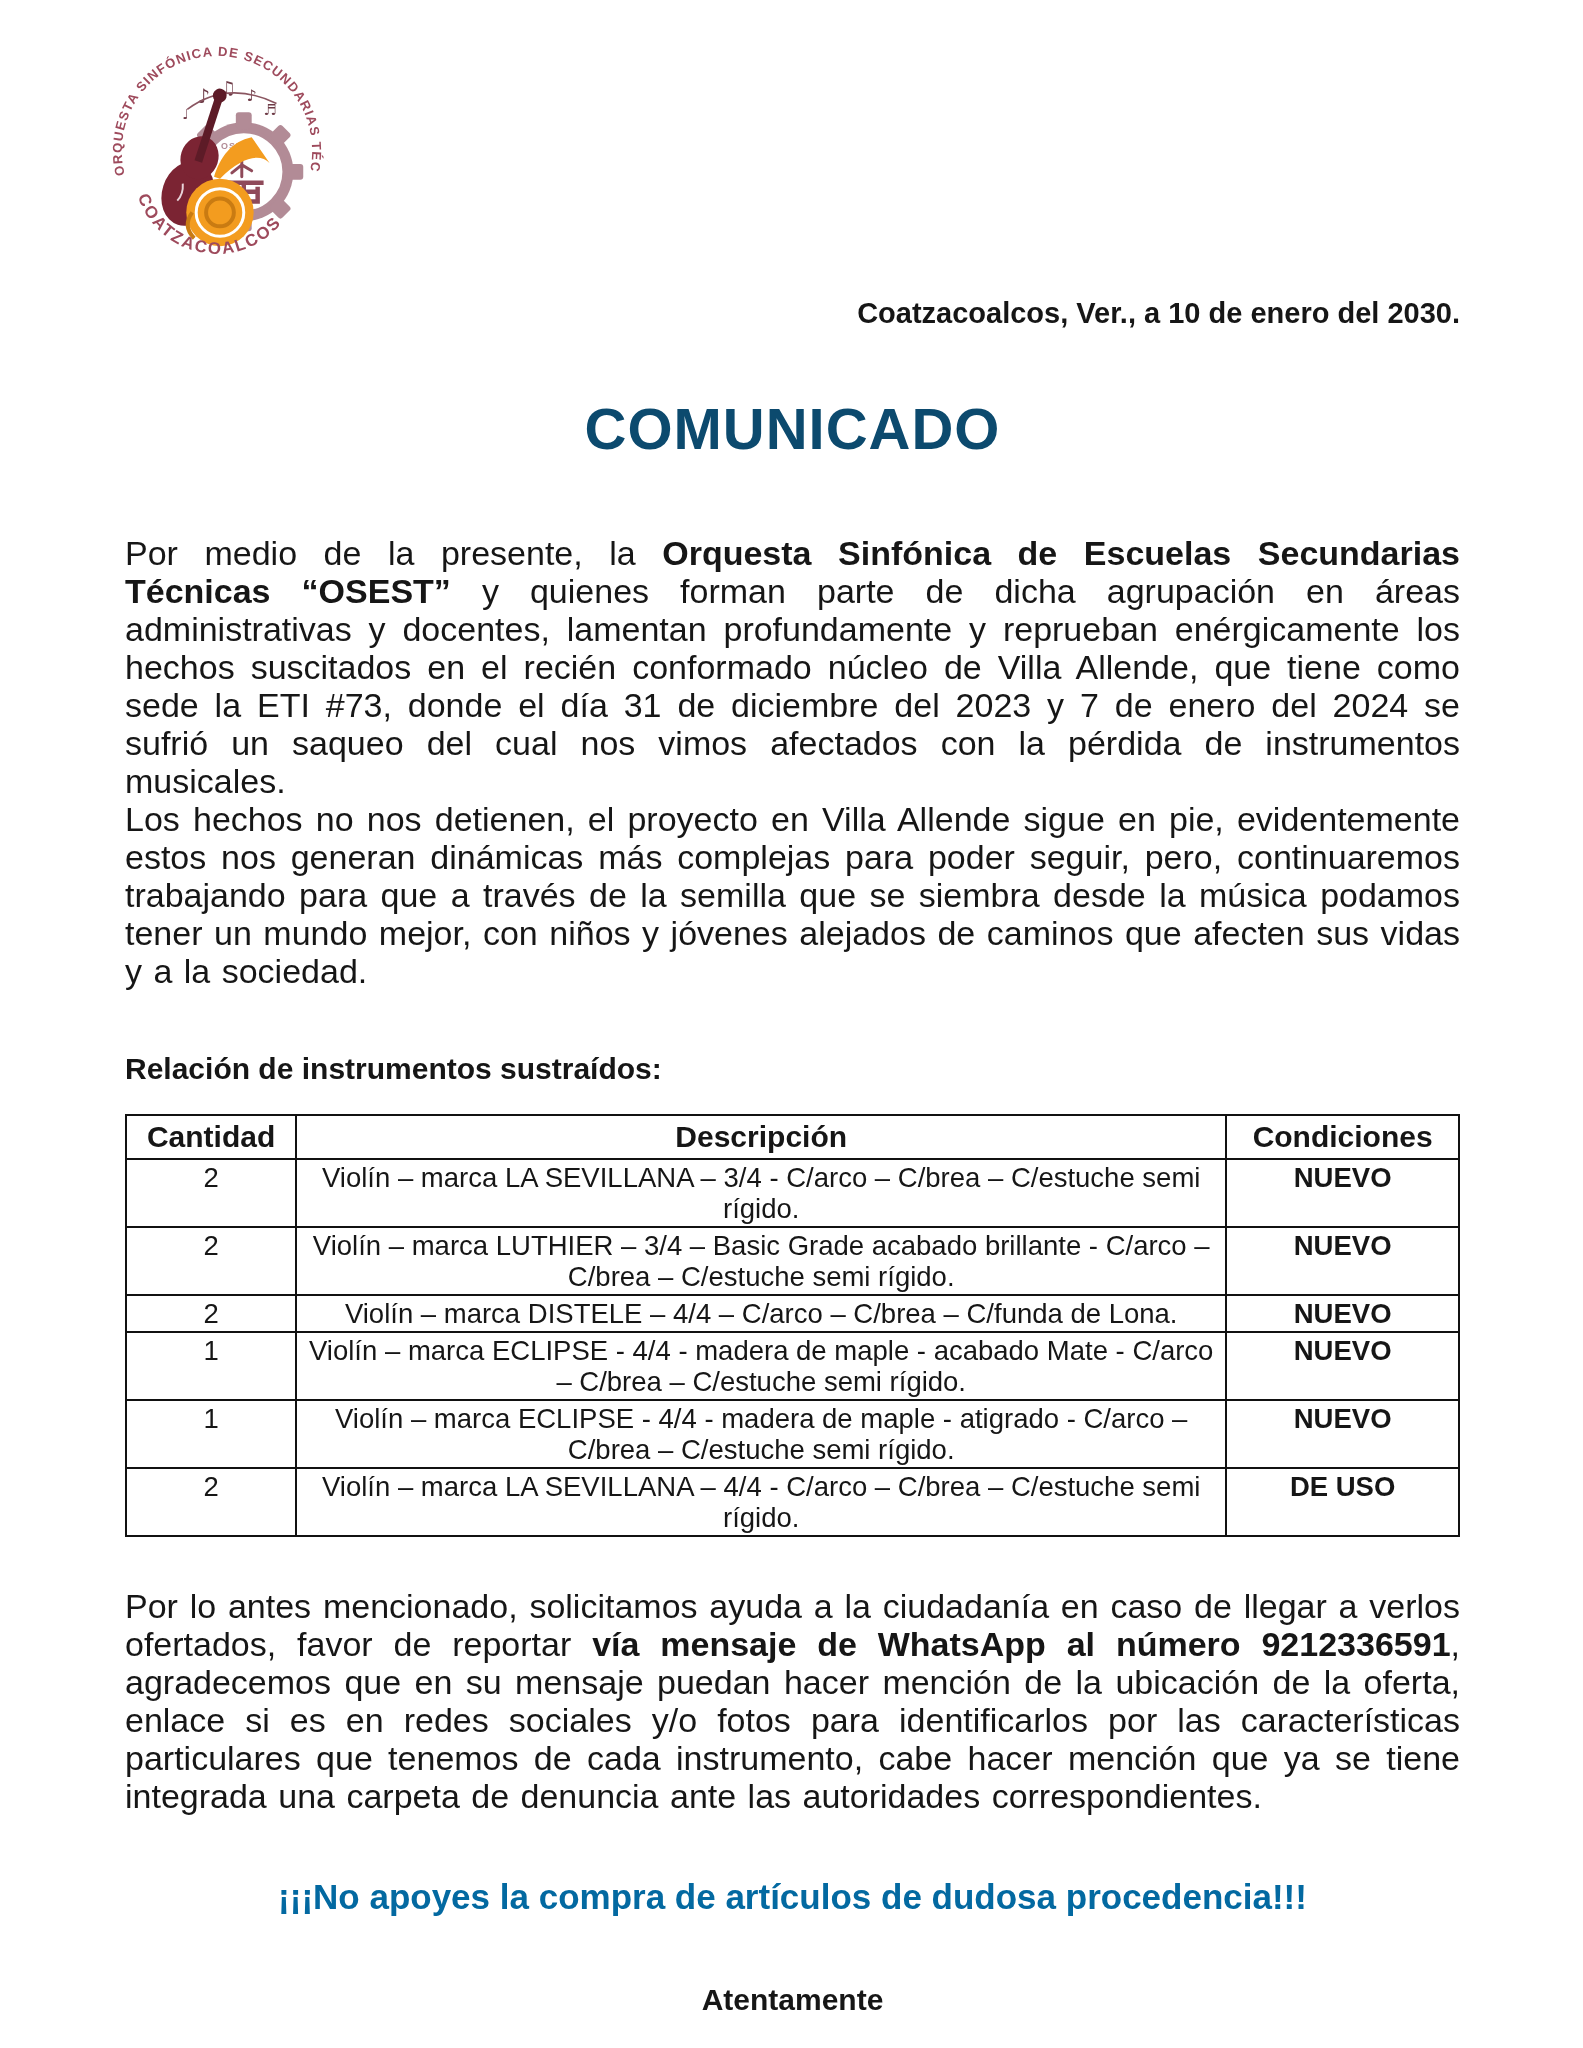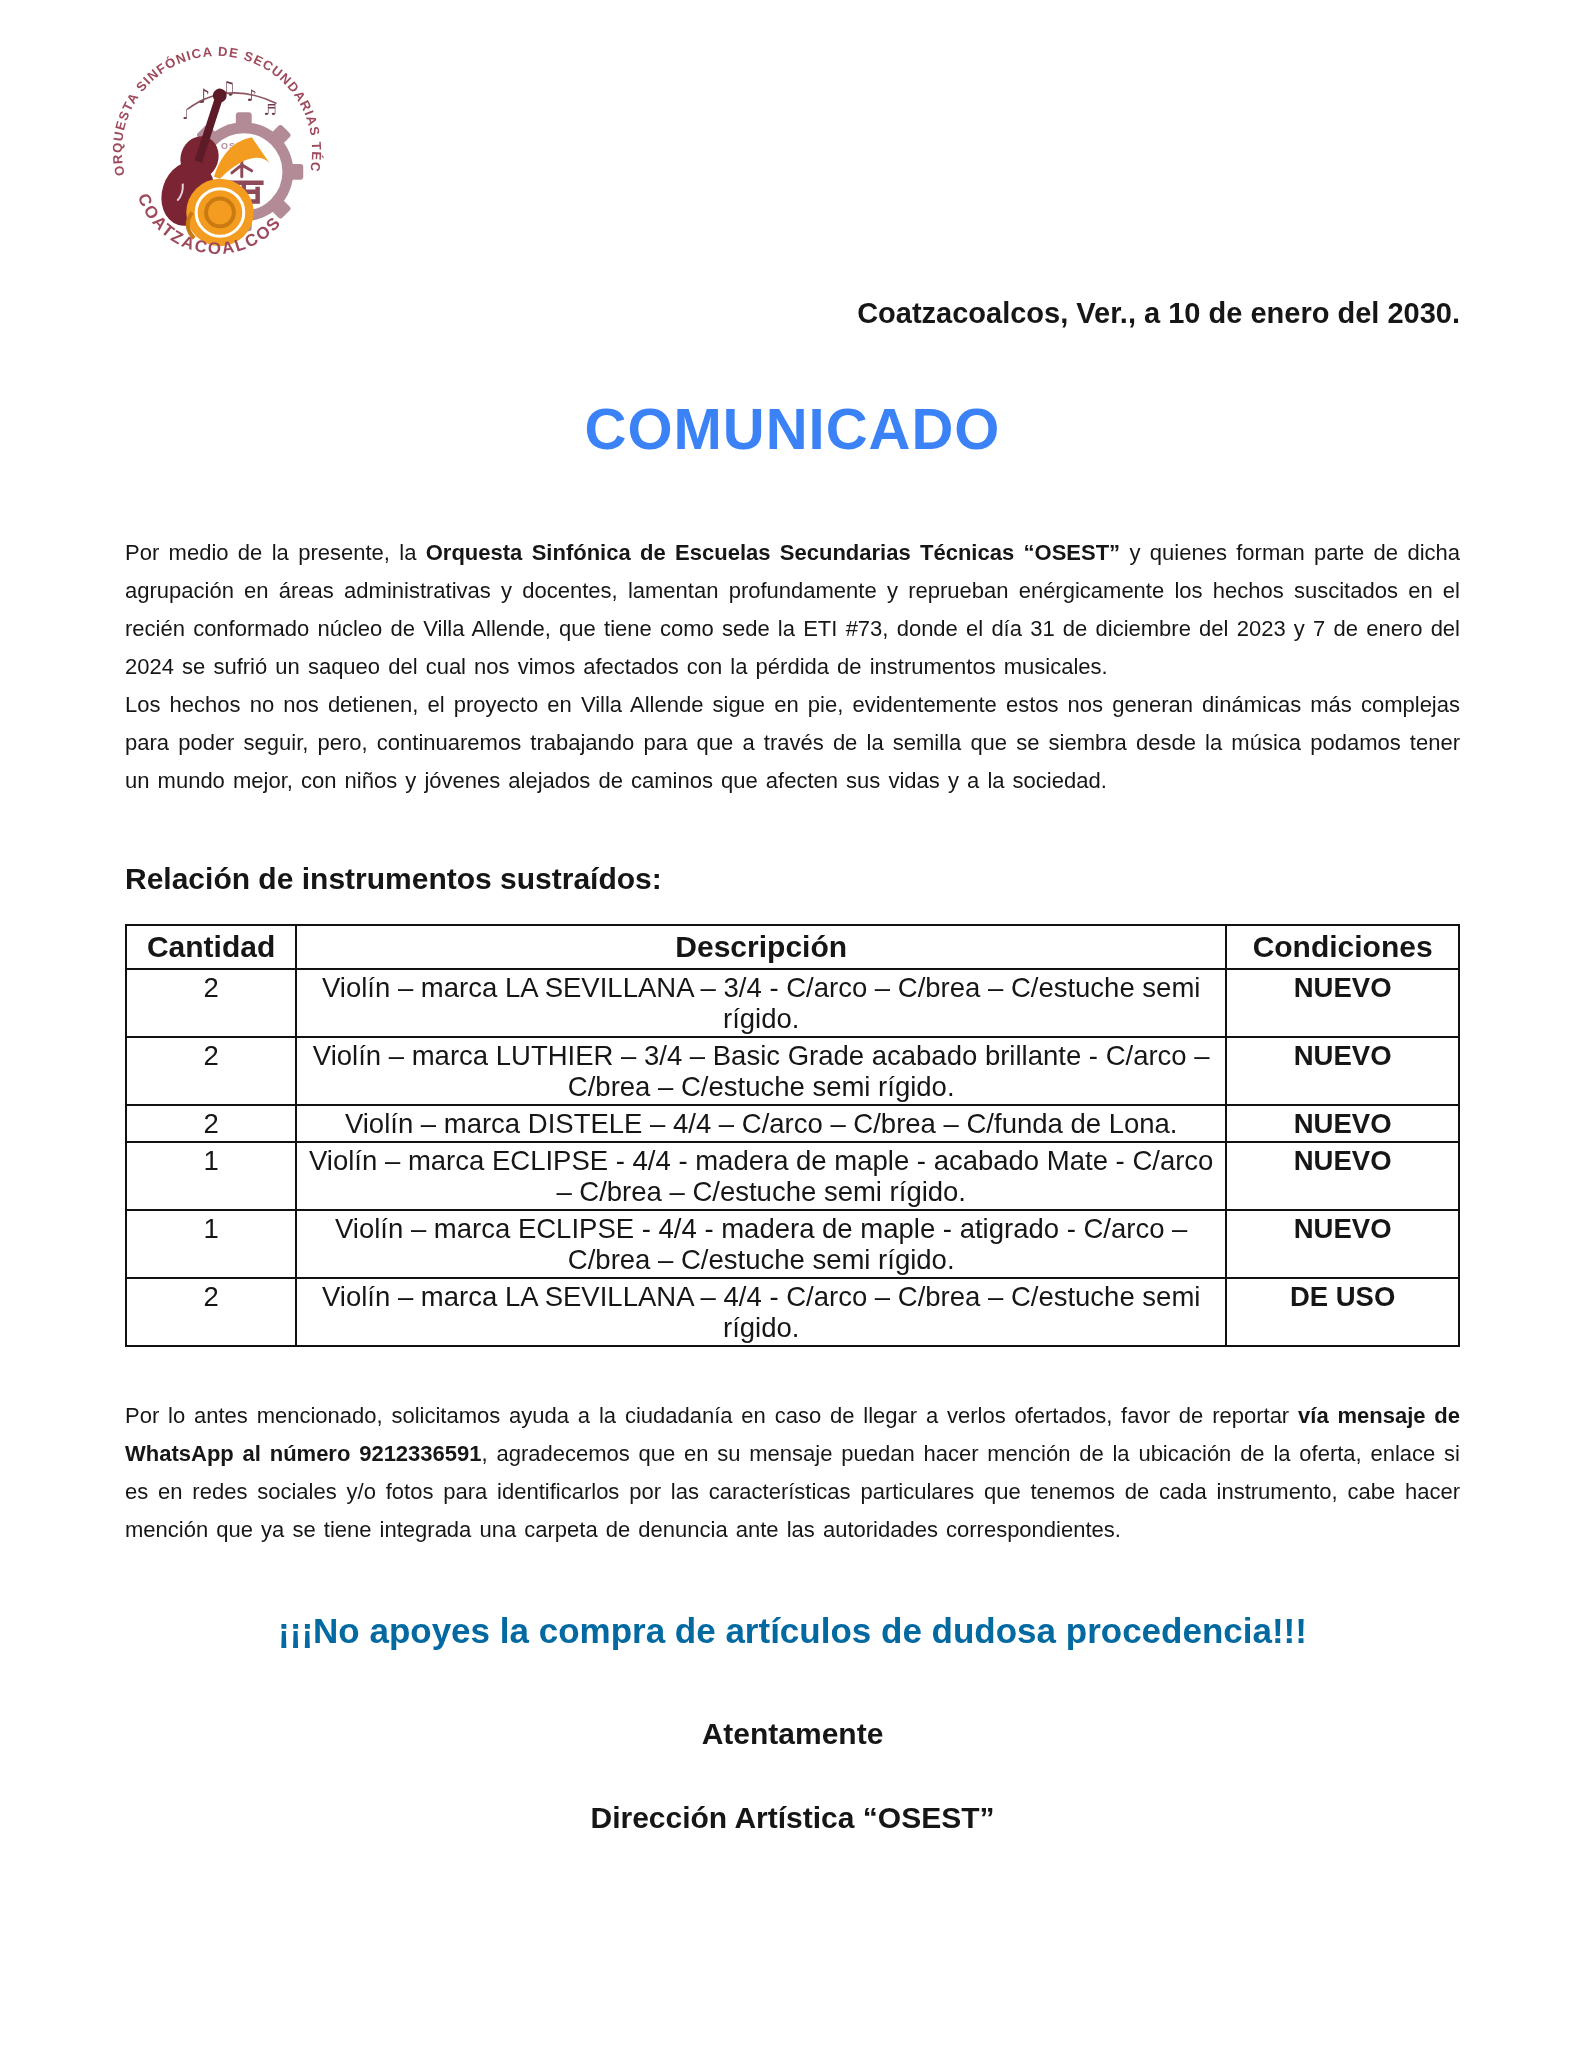--- a/index.html
+++ b/index.html
@@ -35,21 +35,21 @@
   }
   .doc-title {
     margin-top: 66px;
     text-align: center;
     font-weight: 700;
     font-size: 58px;
     letter-spacing: 1px;
     line-height: 62px;
   }
   .para {
-    font-size: 22px;
+    font-size: 34px;
     line-height: 38px;
     text-align: justify;
     margin: 0;
     word-spacing: 2px;
   }
   .para-1 { margin-top: 74px; }
   .para-2 { }
   .para-3 { margin-top: 50px; }
   .section-heading {
     margin-top: 60px;
@@ -169,21 +169,21 @@
       </g>
 
       <text font-family="Liberation Sans, sans-serif" font-size="17" font-weight="700" fill="#9e4a5c" letter-spacing="2">
         <textPath href="#arcBottom" startOffset="4">COATZACOALCOS</textPath>
       </text>
     </svg>
   </div>
 
   <div class="date-line">Coatzacoalcos, Ver., a 10 de enero del 2030.</div>
 
-  <div class="doc-title" style="color:#3b82f6;">COMUNICADO</div>
+  <div class="doc-title" style="color:#0c4a6e;">COMUNICADO</div>
 
   <p class="para para-1"><span>Por medio de la presente, la </span><span class="b">Orquesta Sinfónica de Escuelas Secundarias Técnicas “OSEST”</span><span> y quienes forman parte de dicha agrupación en áreas administrativas y docentes, lamentan profundamente y reprueban enérgicamente los hechos suscitados en el recién conformado núcleo de Villa Allende, que tiene como sede la ETI #73, donde el día 31 de diciembre del 2023 y 7 de enero del 2024 se sufrió un saqueo del cual nos vimos afectados con la pérdida de instrumentos musicales.</span></p>
 
   <p class="para para-2">Los hechos no nos detienen, el proyecto en Villa Allende sigue en pie, evidentemente estos nos generan dinámicas más complejas para poder seguir, pero, continuaremos trabajando para que a través de la semilla que se siembra desde la música podamos tener un mundo mejor, con niños y jóvenes alejados de caminos que afecten sus vidas y a la sociedad.</p>
 
   <div class="section-heading">Relación de instrumentos sustraídos:</div>
 
   <table class="instr-table">
     <thead>
       <tr>

